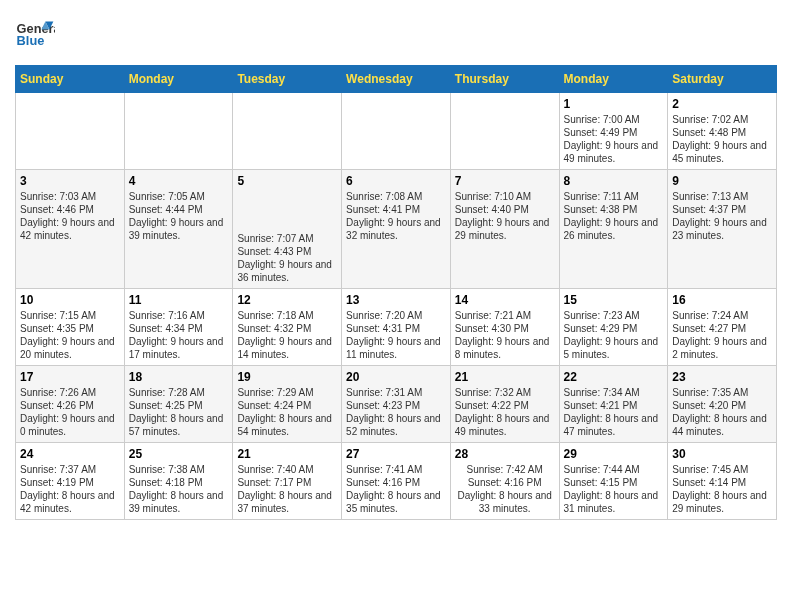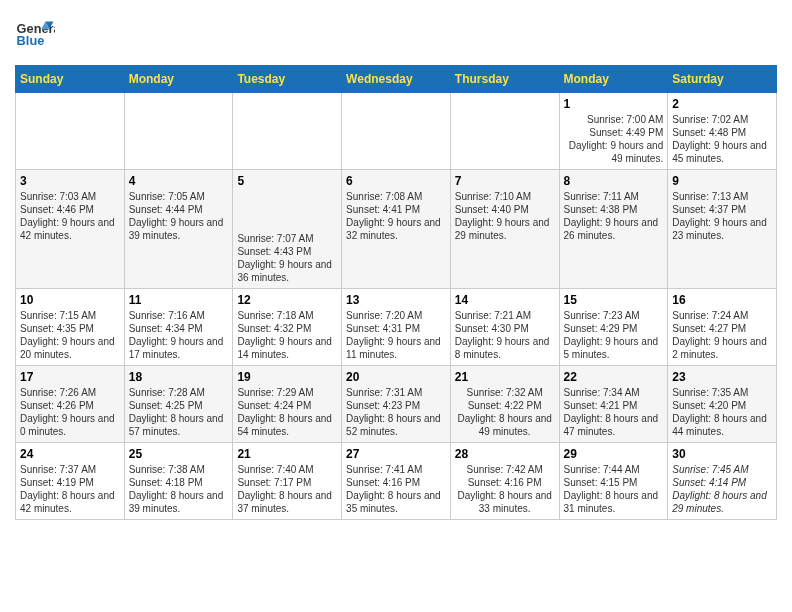--- a/index.html
+++ b/index.html
@@ -109,21 +109,21 @@
   </thead>
   <tbody id="calendar-body">
       <tr class="row-odd">
         <td class="empty-cell"></td>
         <td class="empty-cell"></td>
         <td class="empty-cell"></td>
         <td class="empty-cell"></td>
         <td class="empty-cell"></td>
         <td>
           <span class="day-number">1</span>
-          <div class="day-info" style="white-space: pre-line; text-align: right;">Sunrise: 7:00 AM
+          <div class="day-info" style="white-space: pre-line;">Sunrise: 7:00 AM
 Sunset: 4:49 PM
 Daylight: 9 hours and 49 minutes.</div>
         </td>
         <td>
           <span class="day-number">2</span>
           <div class="day-info" style="white-space: pre-line;">Sunrise: 7:02 AM
 Sunset: 4:48 PM
 Daylight: 9 hours and 45 minutes.</div>
         </td>
       </tr>
@@ -235,21 +235,21 @@
 Daylight: 8 hours and 54 minutes.</div>
         </td>
         <td>
           <span class="day-number">20</span>
           <div class="day-info" style="white-space: pre-line;">Sunrise: 7:31 AM
 Sunset: 4:23 PM
 Daylight: 8 hours and 52 minutes.</div>
         </td>
         <td>
           <span class="day-number">21</span>
-          <div class="day-info" style="white-space: pre-line; text-align: center;">Sunrise: 7:32 AM
+          <div class="day-info" style="white-space: pre-line;">Sunrise: 7:32 AM
 Sunset: 4:22 PM
 Daylight: 8 hours and 49 minutes.</div>
         </td>
         <td>
           <span class="day-number">22</span>
           <div class="day-info" style="white-space: pre-line;">Sunrise: 7:34 AM
 Sunset: 4:21 PM
 Daylight: 8 hours and 47 minutes.</div>
         </td>
         <td>
@@ -291,19 +291,19 @@
 Daylight: 8 hours and 33 minutes.</div>
         </td>
         <td>
           <span class="day-number">29</span>
           <div class="day-info" style="white-space: pre-line;">Sunrise: 7:44 AM
 Sunset: 4:15 PM
 Daylight: 8 hours and 31 minutes.</div>
         </td>
         <td>
           <span class="day-number">30</span>
-          <div class="day-info" style="white-space: pre-line; font-style: italic;">Sunrise: 7:45 AM
+          <div class="day-info" style="white-space: pre-line;">Sunrise: 7:45 AM
 Sunset: 4:14 PM
 Daylight: 8 hours and 29 minutes.</div>
         </td>
       </tr>
     </tbody>
 </table>
 
 </body></html>

